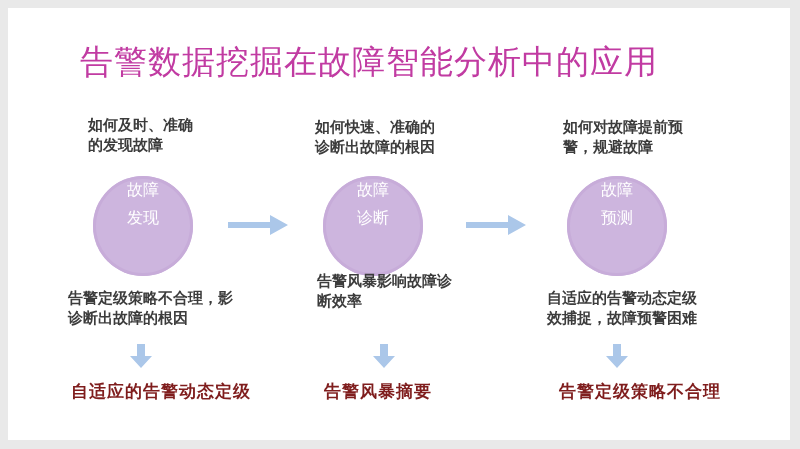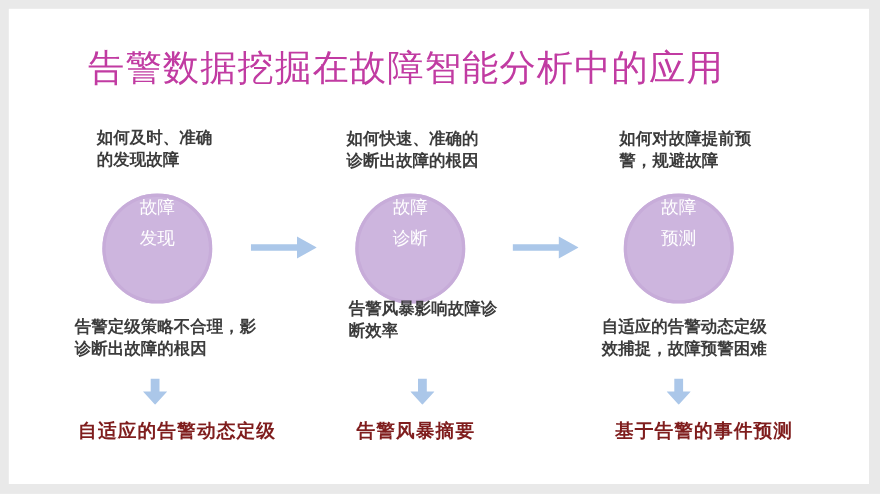--- a/index.html
+++ b/index.html
@@ -136,14 +136,14 @@
     <span>故障
 预测</span>
   </div>
   <div class="p p3">自适应的告警动态定级
 效捕捉，故障预警困难</div>
   <div class="arrow da3">
     <svg width="22" height="24" viewBox="0 0 22 24">
         <polygon points="7,0 15,0 15,12 22,12 11,24 0,12 7,12" fill="#abc7e9"></polygon>
       </svg>
   </div>
-  <div class="sol s3">基于告警的事件预测</div>
+  <div class="sol s3">告警定级策略不合理</div>
 </div>
 
 </body></html>

